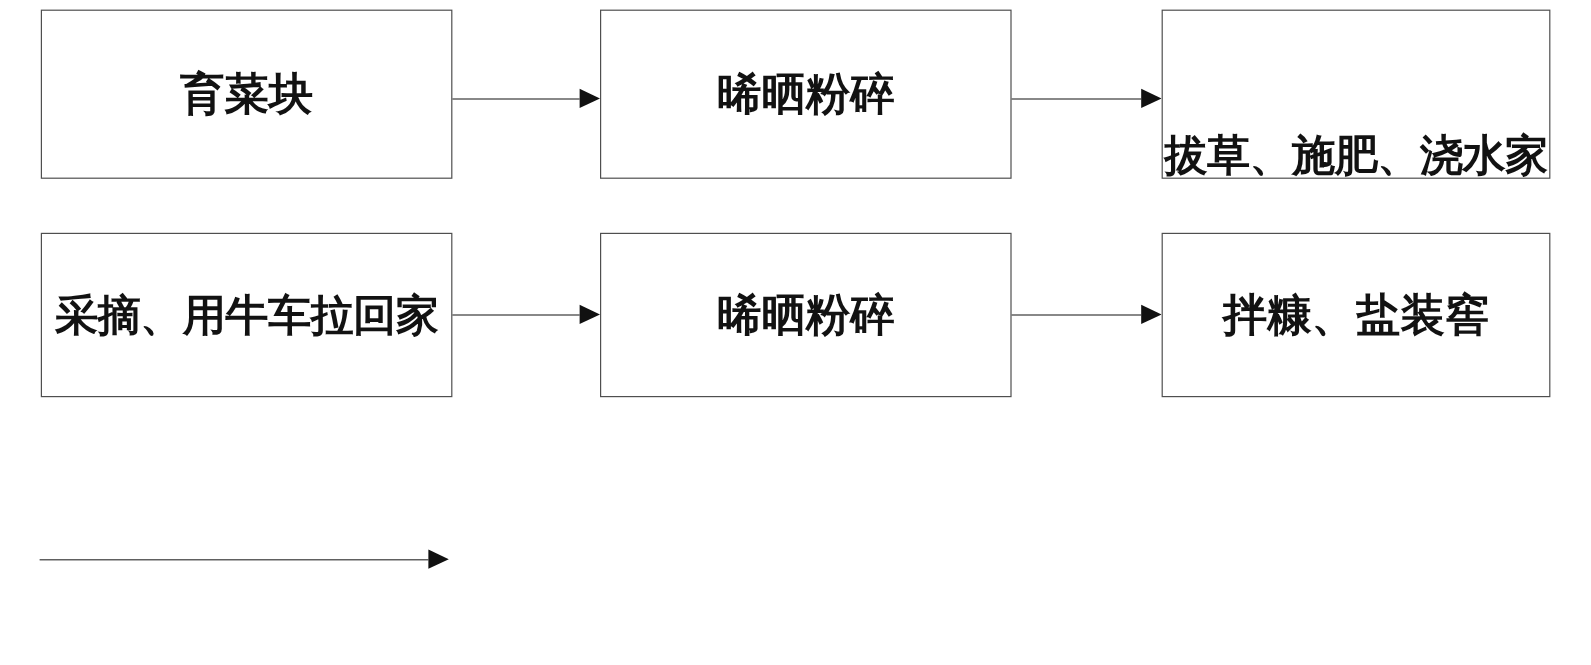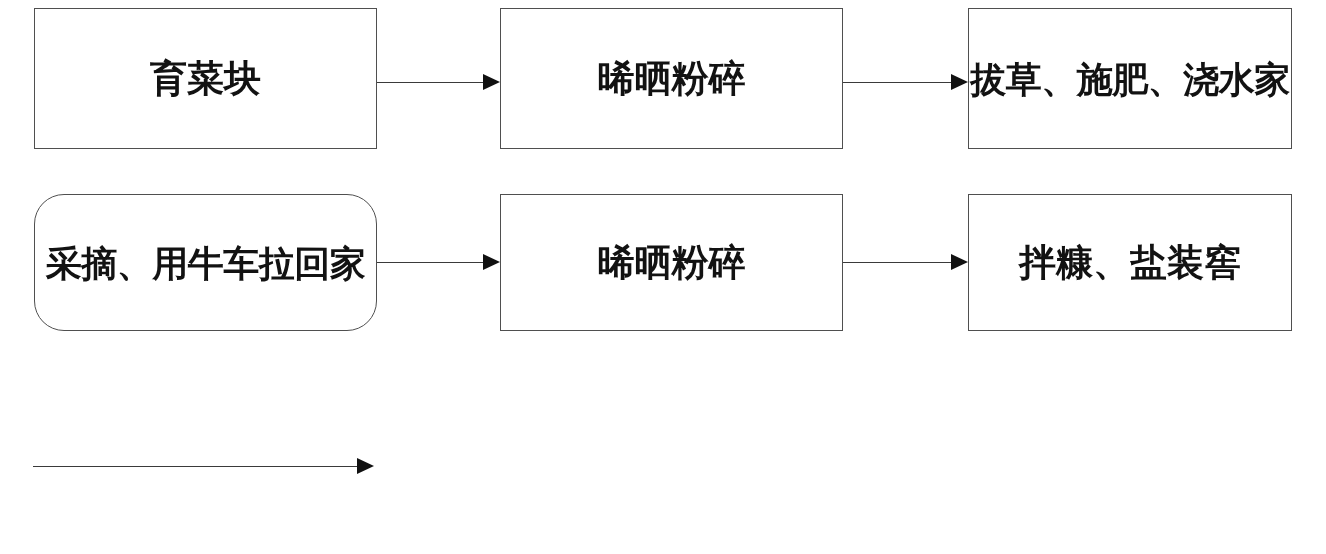--- a/index.html
+++ b/index.html
@@ -64,25 +64,25 @@
   <div class="connector" style="left:377px; top:82px; width:106px;"></div>
   <div class="arrowhead" style="left:483px; top:74px;"></div>
 
   <div class="node" style="left:500px; top:8px; width:343px; height:141px;">
     <span class="node-label">晞晒粉碎</span>
   </div>
 
   <div class="connector" style="left:843px; top:82px; width:108px;"></div>
   <div class="arrowhead" style="left:951px; top:74px;"></div>
 
-  <div class="node tight" style="left:968px; top:8px; width:324px; height:141px;">
+  <div class="node tight" style="left:968px; top:8px; width:324px; height:141px;align-items:flex-end;">
     <span class="node-label">拔草、施肥、浇水家</span>
   </div>
 
-  <div class="node tight" style="left:34px; top:194px; width:343px; height:137px;border-radius:30px;">
+  <div class="node tight" style="left:34px; top:194px; width:343px; height:137px;">
     <span class="node-label">采摘、用牛车拉回家</span>
   </div>
 
   <div class="connector" style="left:377px; top:262px; width:106px;"></div>
   <div class="arrowhead" style="left:483px; top:254px;"></div>
 
   <div class="node" style="left:500px; top:194px; width:343px; height:137px;">
     <span class="node-label">晞晒粉碎</span>
   </div>
 

